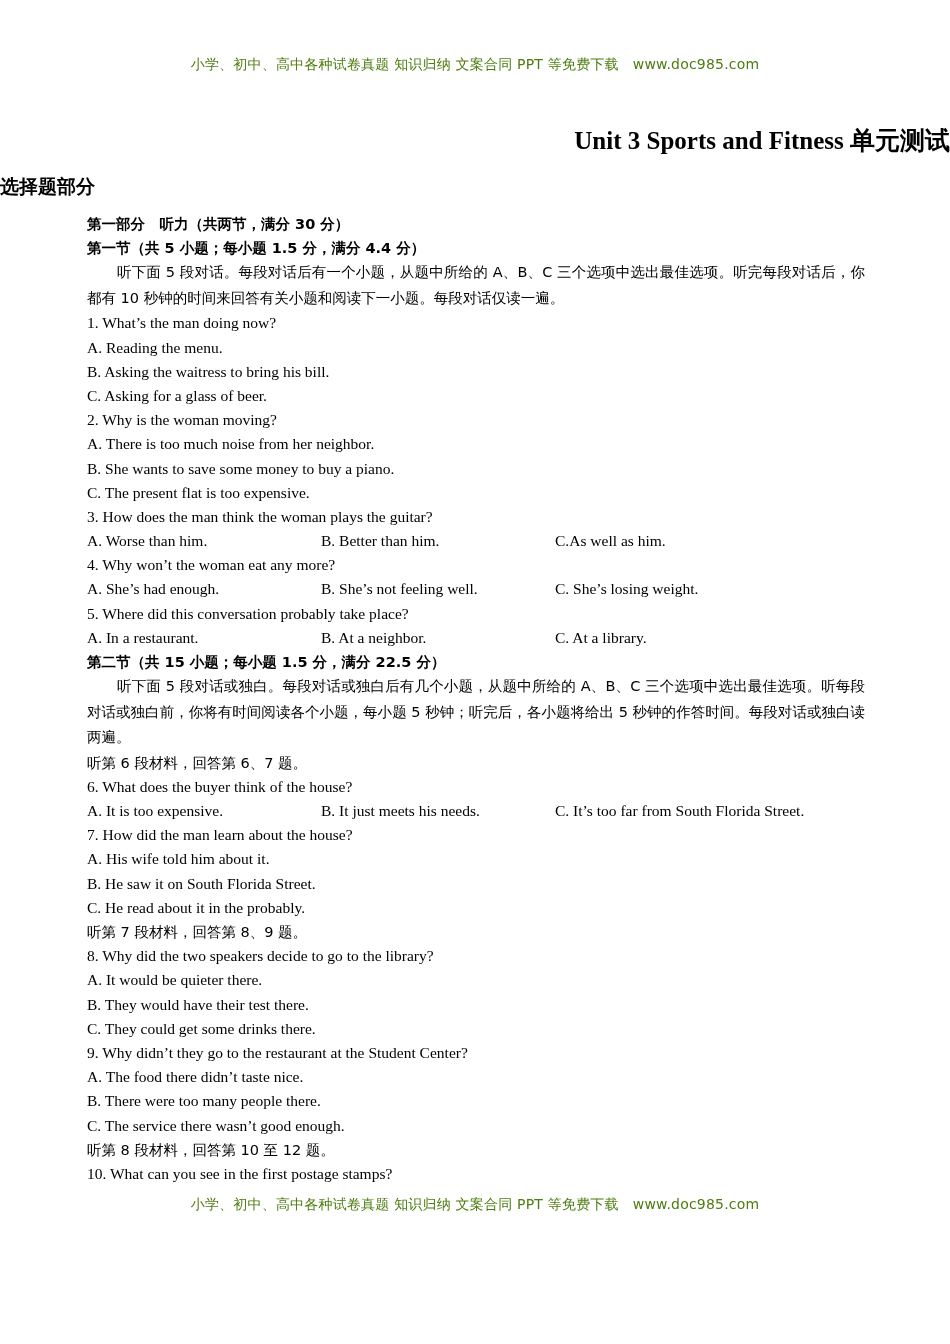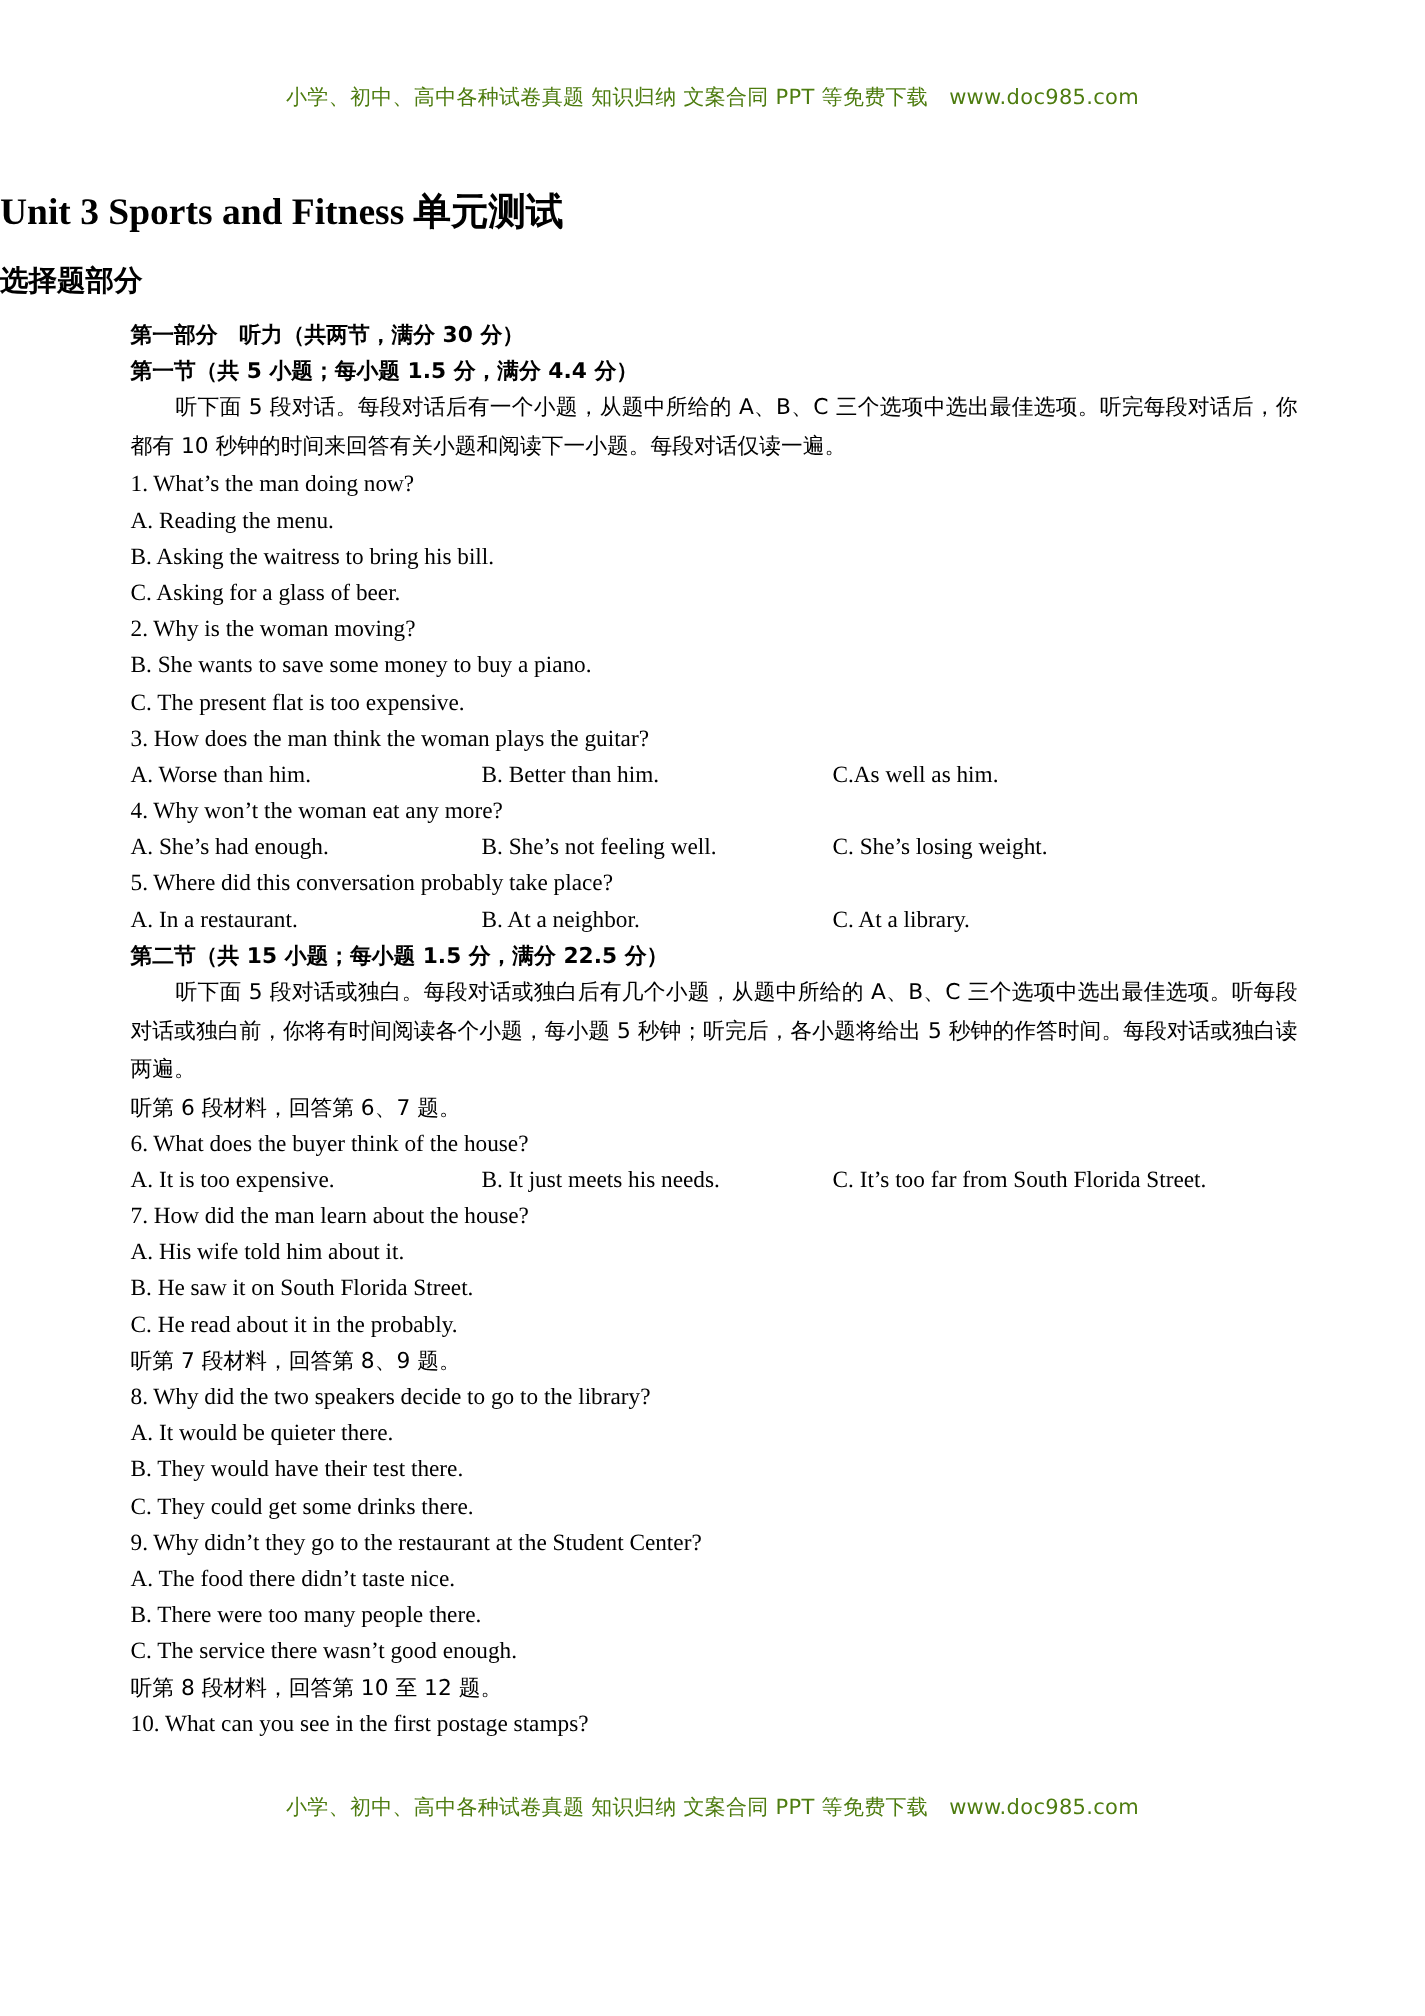--- a/index.html
+++ b/index.html
@@ -5,21 +5,21 @@
   html, body { margin: 0; padding: 0; background: #ffffff; }
   body { width: 950px; height: 1344px; position: relative; overflow: hidden; color: #000; }
   .hdr, .ftr {
     position: absolute; left: 0; width: 950px; text-align: center;
     font-family: "DejaVu Sans", sans-serif; font-size: 14px; color: #4d7c0f; letter-spacing: 0.2px;
   }
   .hdr { top: 56px; }
   .ftr { top: 1196px; }
   .hdr .url, .ftr .url { margin-left: 14px; }
   .title {
-    position: absolute; top: 124px; left: 0; width: 950px; text-align: left;
+    position: absolute; top: 124px; left: 0; width: 950px; text-align: right;
     font-family: "Liberation Serif", serif; font-weight: bold; font-size: 25px;
   }
   .subtitle {
     position: absolute; top: 174px; left: 0; width: 950px; text-align: left;
     font-family: "DejaVu Sans", sans-serif; font-weight: bold; font-size: 19px;
   }
   .content {
     position: absolute; top: 212px; left: 87px; width: 778px;
     font-family: "Liberation Serif", serif; font-size: 15.5px;
   }
@@ -48,20 +48,21 @@
   <div class="para">听下面 5 段对话。每段对话后有一个小题，从题中所给的 A、B、C 三个选项中选出最佳选项。听完每段对话后，你都有 10 秒钟的时间来回答有关小题和阅读下一小题。每段对话仅读一遍。</div>
 
   <div>
     <div class="line">1. What’s the man doing now?</div>
     <div class="line">A. Reading the menu.</div>
     <div class="line">B. Asking the waitress to bring his bill.</div>
     <div class="line">C. Asking for a glass of beer.</div>
   </div>
   <div>
     <div class="line">2. Why is the woman moving?</div>
+    <div class="line">A. There is too much noise from her neighbor.</div>
     <div class="line">B. She wants to save some money to buy a piano.</div>
     <div class="line">C. The present flat is too expensive.</div>
   </div>
   <div>
     <div class="line">3. How does the man think the woman plays the guitar?</div>
     <div class="line opts">
       <span class="c1">A. Worse than him.</span>
       <span class="c2">B. Better than him.</span>
       <span>C.As well as him.</span>
     </div>

